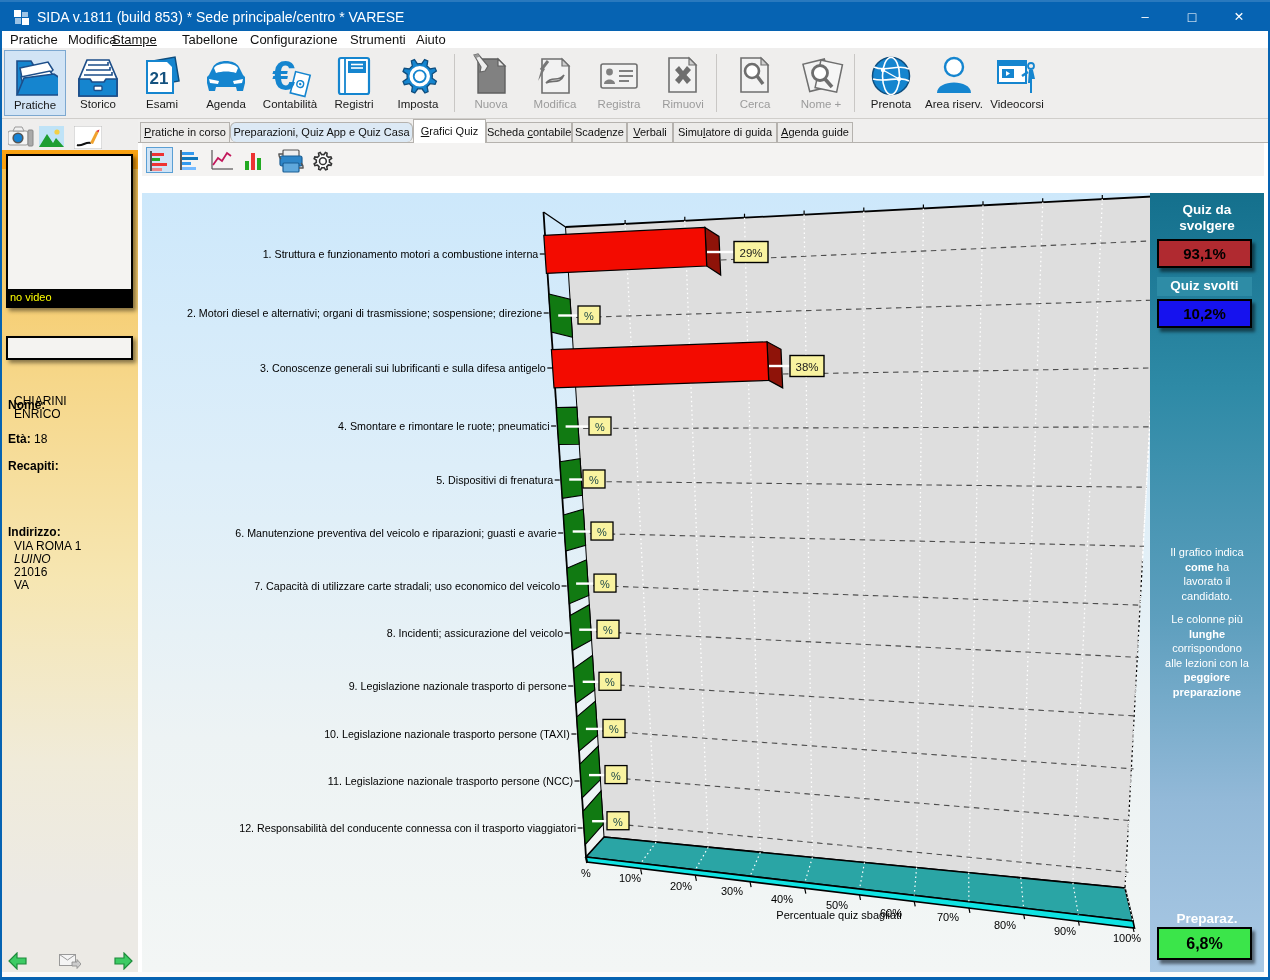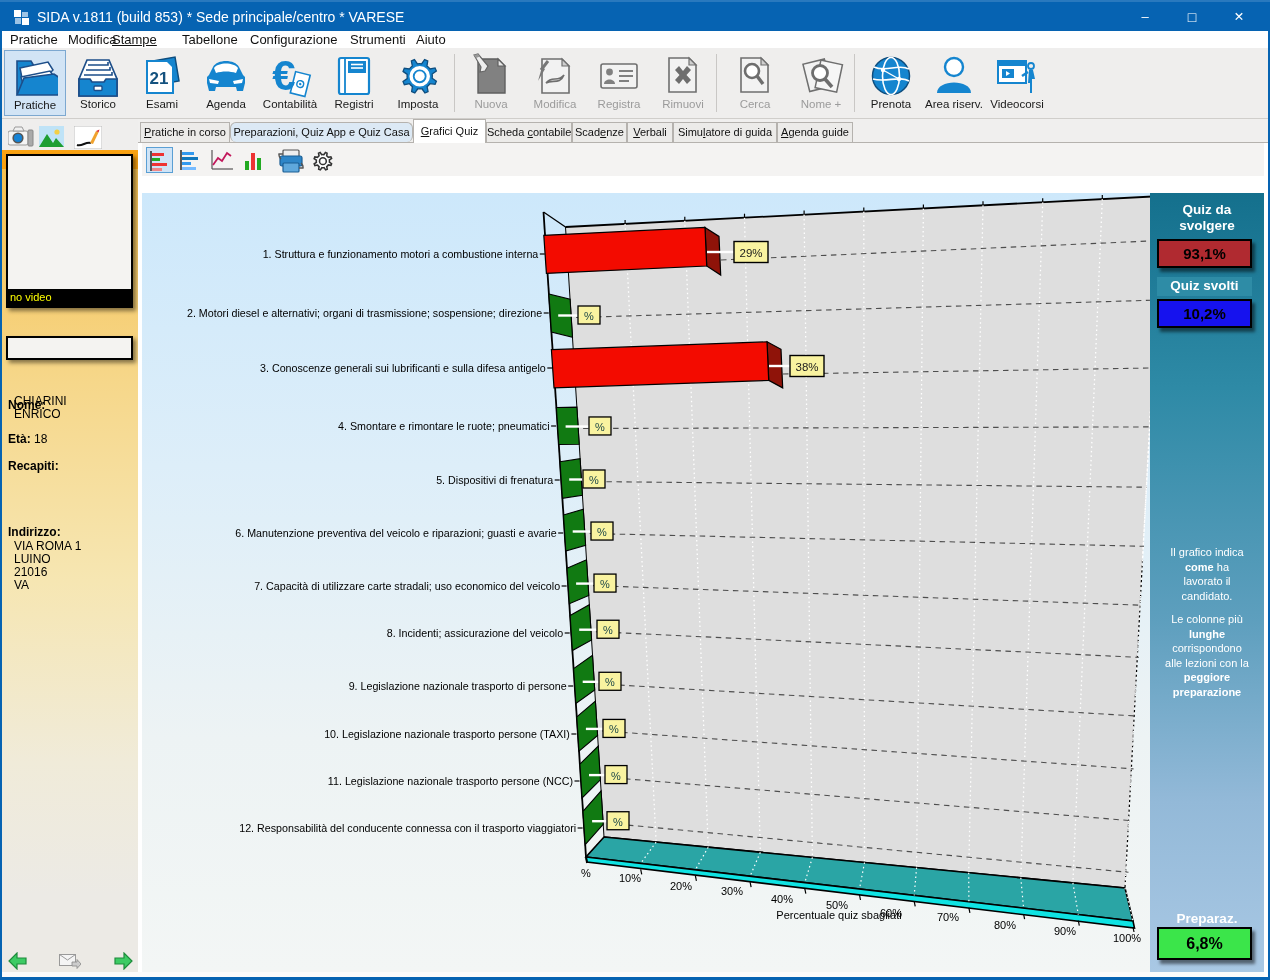--- a/index.html
+++ b/index.html
@@ -292,21 +292,21 @@
         <div id="novideo">no video</div>
       </div>
     <div class="abs" id="box2"></div>
     <div class="sbt" style="top:214px;margin-top:34px;"><b>Nome:</b></div>
     <div class="sbt" style="left:12px;top:244px;">CHIARINI</div>
     <div class="sbt" style="left:12px;top:257px;">ENRICO</div>
     <div class="sbt" style="top:282px;"><b>Età:</b> 18</div>
     <div class="sbt" style="top:309px;"><b>Recapiti:</b></div>
     <div class="sbt" style="top:375px;"><b>Indirizzo:</b></div>
     <div class="sbt" style="left:12px;top:389px;">VIA ROMA 1</div>
-    <div class="sbt" style="left:12px;top:402px;">LUINO</div>
+    <div class="sbt" style="left:12px;top:402px;font-style:italic;">LUINO</div>
     <div class="sbt" style="left:12px;top:415px;">21016</div>
     <div class="sbt" style="left:12px;top:428px;">VA</div>
   </div>
   <div class="abs" id="charttools">
 <div class="cticon sel" style="left:4px;"><svg width="22" height="22" viewBox="0 0 22 22">
           <line x1="2" y1="1" x2="2" y2="21" stroke="#333" stroke-width="1.6"></line>
           <rect x="3" y="3" width="12" height="3" fill="#e33"></rect>
           <rect x="3" y="8" width="8" height="3" fill="#2a2"></rect>
           <rect x="3" y="13" width="15" height="3" fill="#e33"></rect>
           <rect x="3" y="18" width="10" height="3" fill="#e88"></rect>

